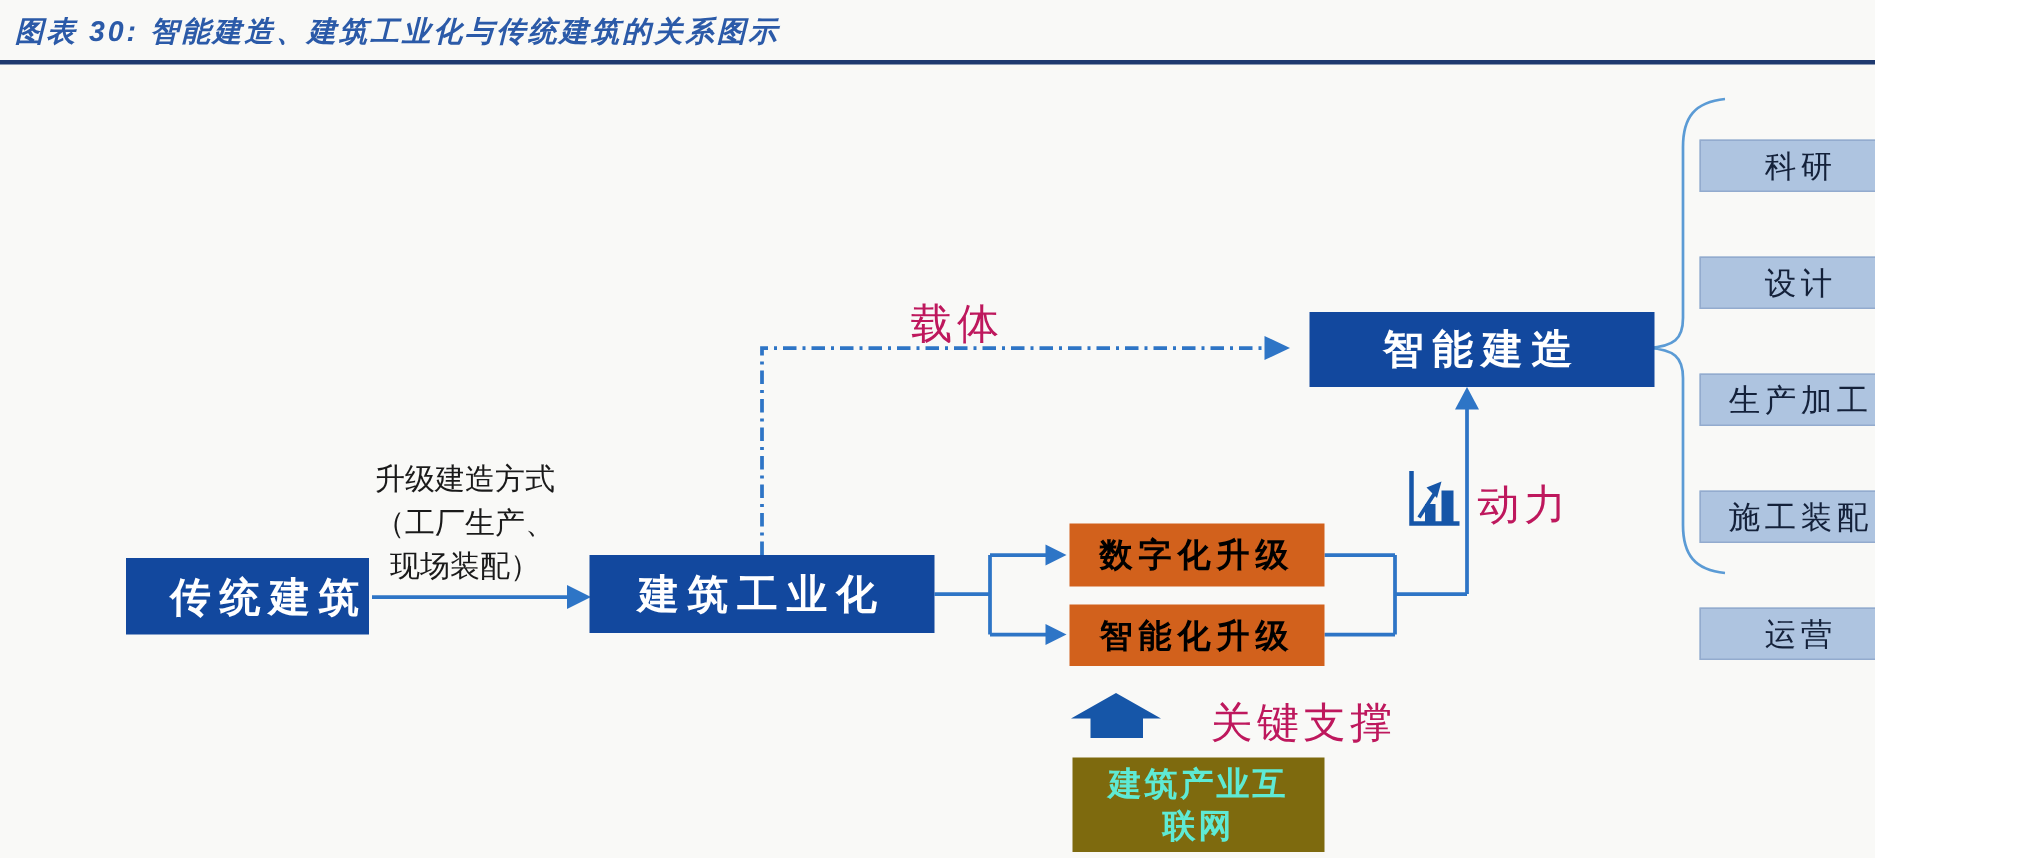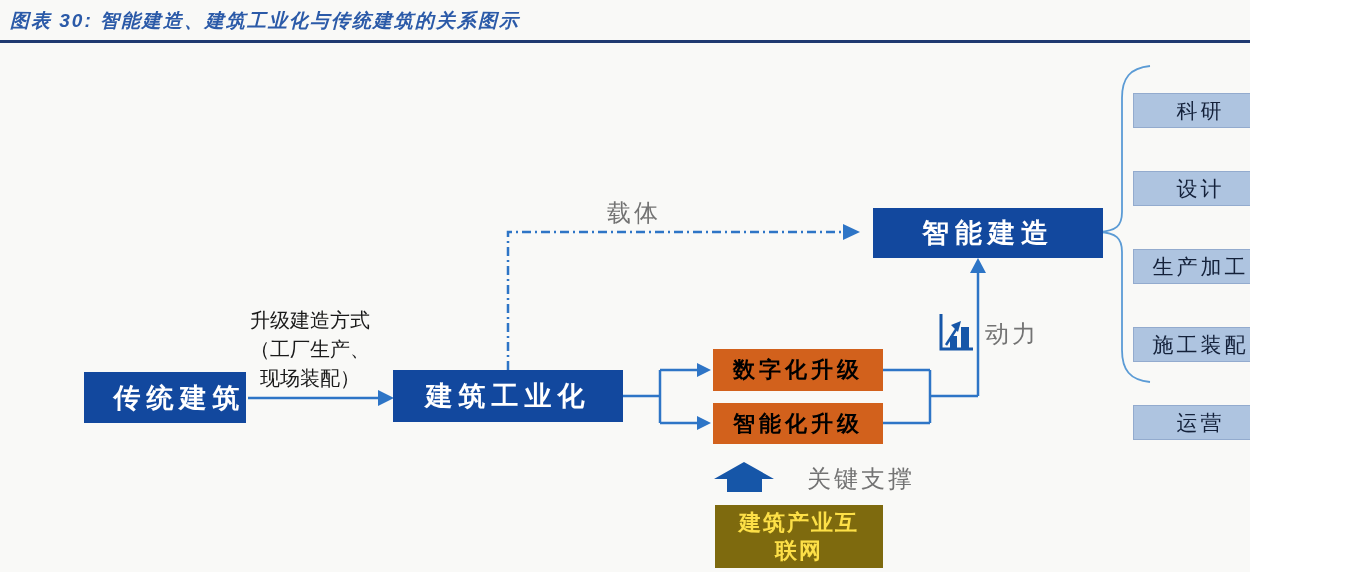--- a/index.html
+++ b/index.html
@@ -26,28 +26,28 @@
   }
   .box-dark{
     background:#12489e;color:#ffffff;
     font-size:27px;font-weight:600;letter-spacing:6px;
   }
   .box-orange{
     background:#d2611c;color:#000000;
     font-size:22px;font-weight:600;letter-spacing:4px;
   }
   .box-olive{
-    background:#7e6a0e;color:#fde047;
+    background:#7e6a0e;color:#5eead4;
     font-size:22px;font-weight:600;letter-spacing:2px;
     line-height:28px;
   }
   .box-olive .inner{width:132px;}
   .annot{
-    position:absolute;color:#737373;
-    font-size:24px;letter-spacing:3px;white-space:nowrap;
+    position:absolute;color:#be185d;
+    font-size:28px;letter-spacing:3px;white-space:nowrap;
   }
   .upgrade-label{
     position:absolute;left:232px;top:306px;width:156px;
     text-align:center;color:#1a1a1a;font-size:20px;line-height:29px;
   }
   .chain{
     position:absolute;left:1133px;top:93px;width:135px;
     display:flex;flex-direction:column;gap:43px;
   }
   .chain-item{

